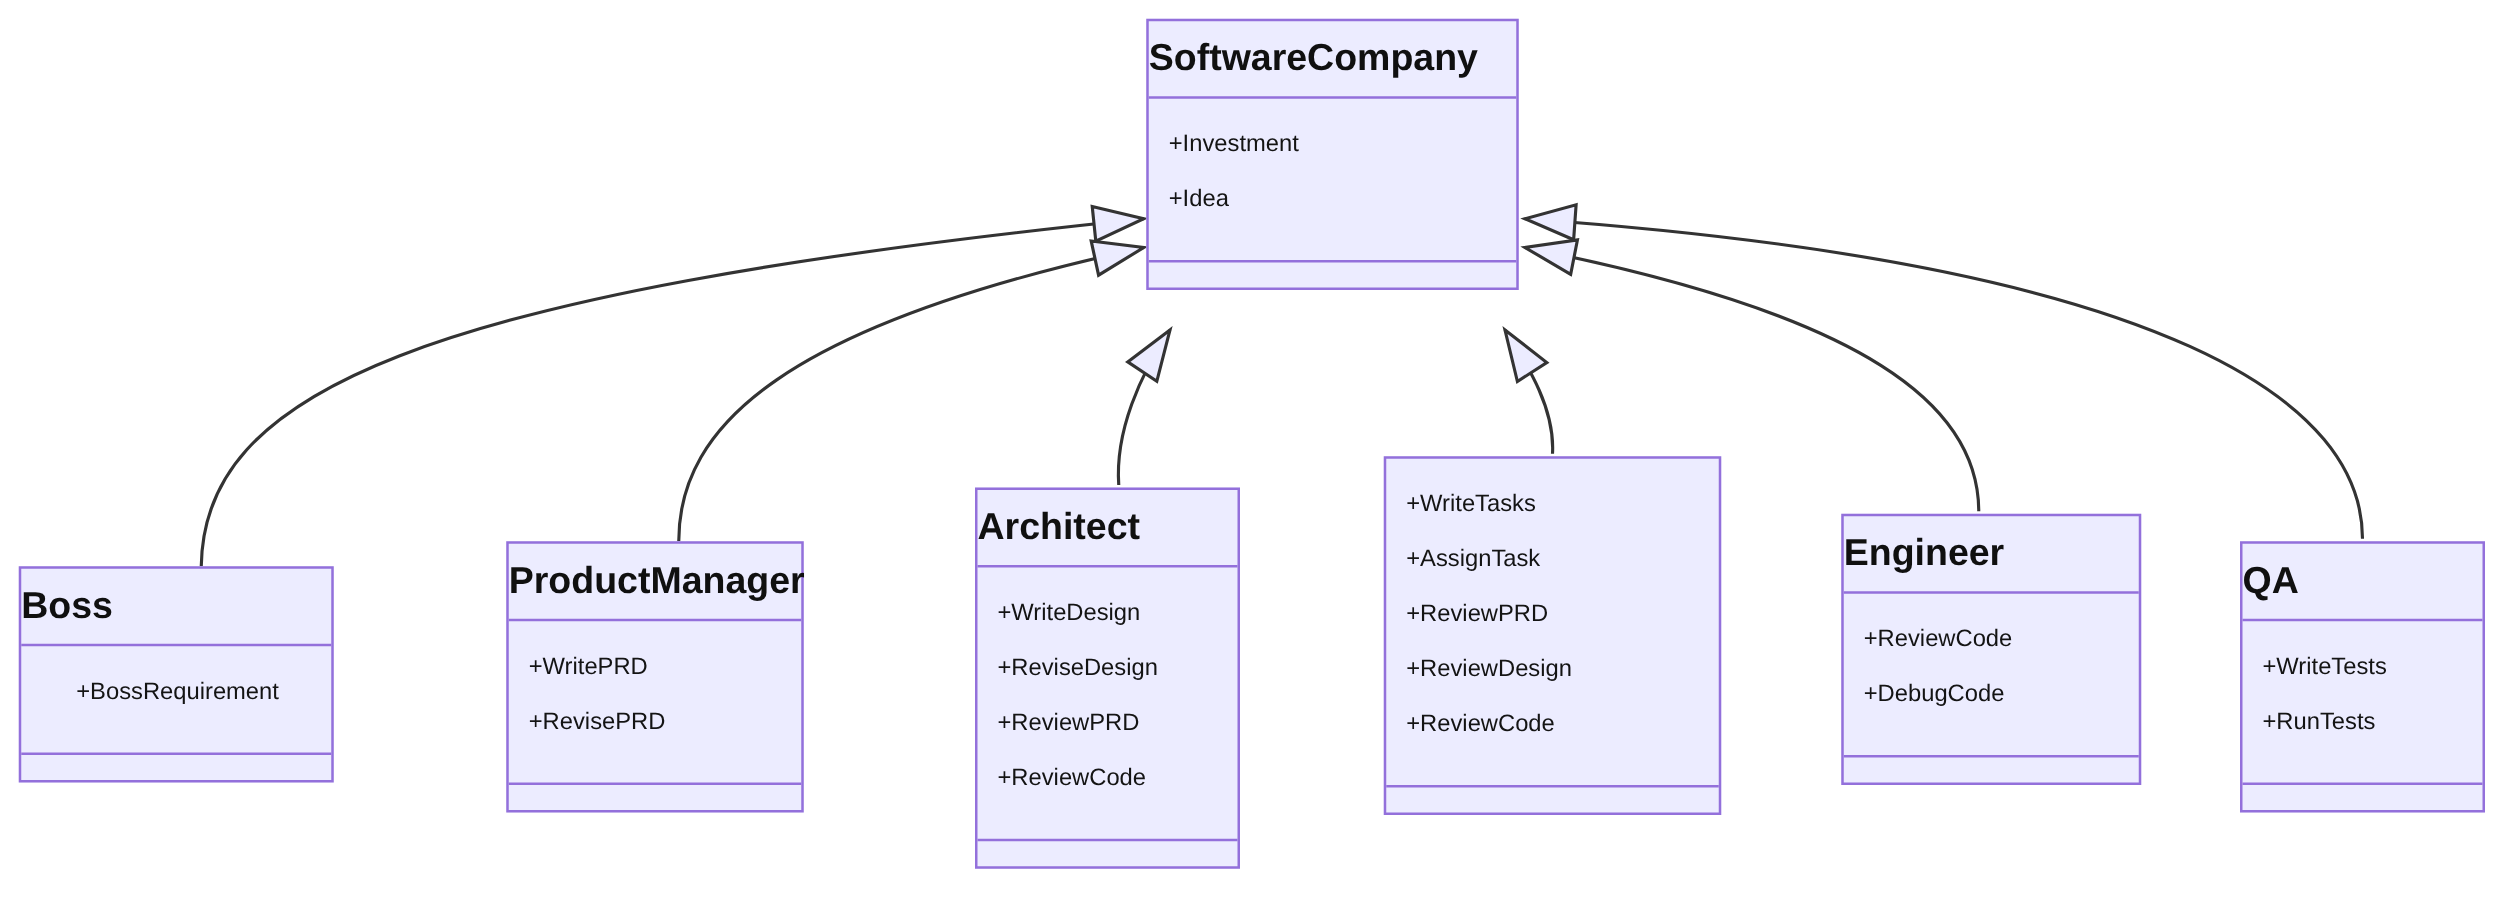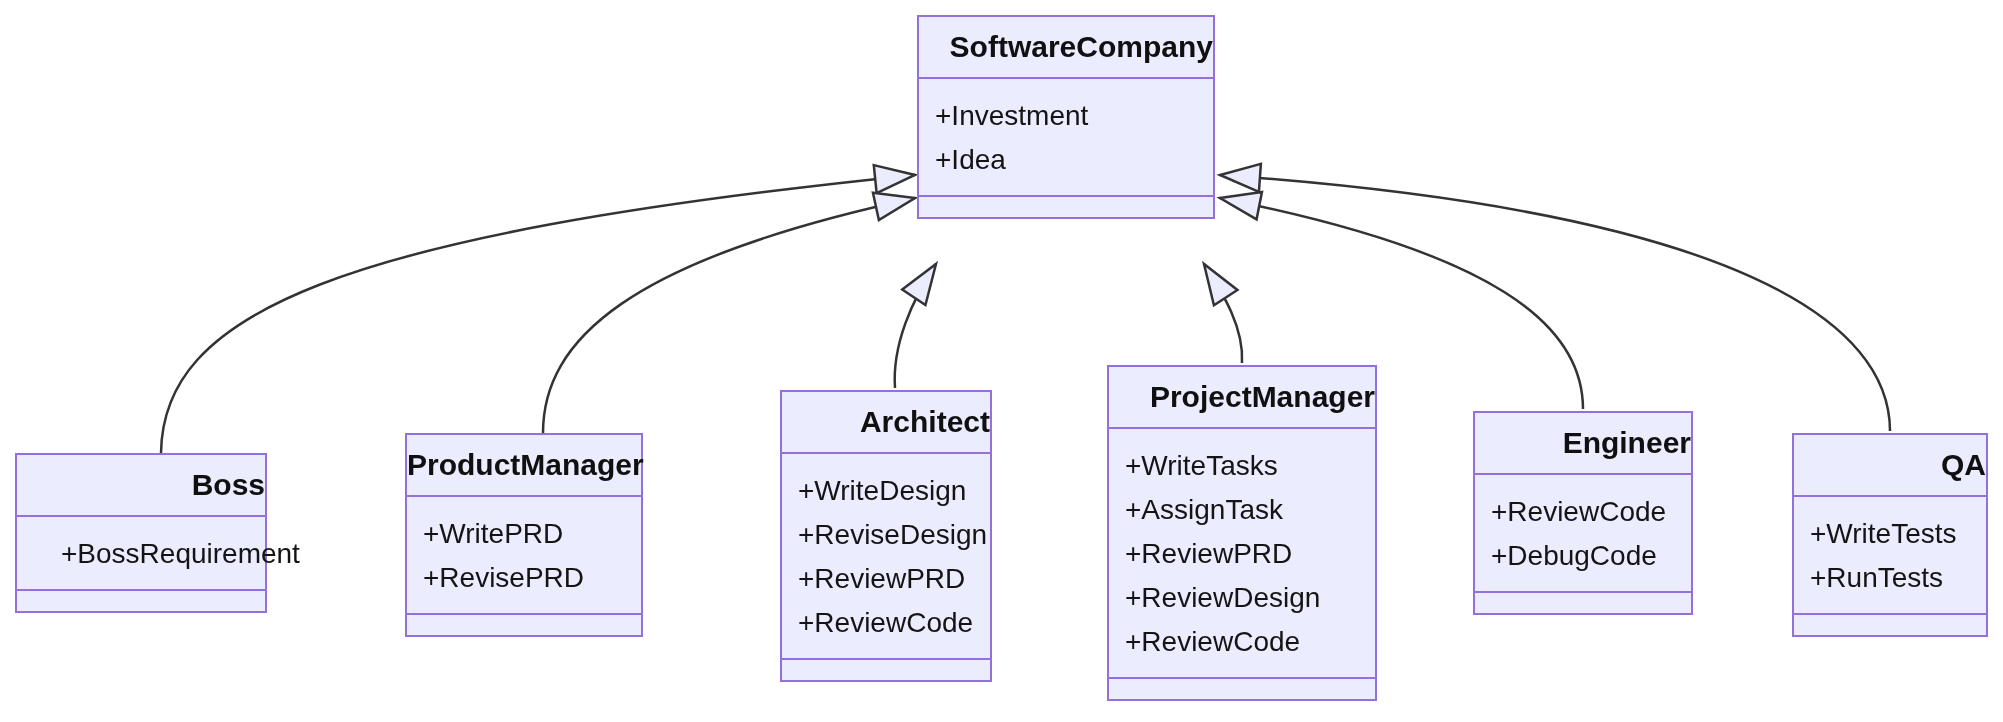--- a/index.html
+++ b/index.html
@@ -24,30 +24,30 @@
   }
   .uml-class {
     position: absolute;
     box-sizing: border-box;
     background: #ECECFF;
     border: 2px solid #9370DB;
     color: #141414;
   }
   .uml-title {
     line-height: 60px;
-    text-align: right;
+    text-align: left;
     font-weight: bold;
     font-size: 30px;
     border-bottom: 2px solid #9370DB;
     white-space: nowrap;
     color: #101010;
   }
   .uml-attrs {
-    padding: 15px 16px 13px 16px;
-    font-size: 28px;
+    padding: 15px 16px 26px 16px;
+    font-size: 19px;
   }
   .uml-attrs .attr {
     line-height: 44px;
     white-space: nowrap;
   }
   .uml-methods {
     border-top: 2px solid #9370DB;
     height: 20px;
   }
 </style>
@@ -101,32 +101,31 @@
     <div class="uml-attrs">
         <div class="attr">+WriteDesign</div>
         <div class="attr">+ReviseDesign</div>
         <div class="attr">+ReviewPRD</div>
         <div class="attr">+ReviewCode</div>
       </div>
     <div class="uml-methods"></div>
   </div>
 
   <div class="uml-class" style="left:1107px; top:365px; width:270px;">
-    <div class="uml-title">ProjectManager</div>
     <div class="uml-attrs">
         <div class="attr">+WriteTasks</div>
         <div class="attr">+AssignTask</div>
         <div class="attr">+ReviewPRD</div>
         <div class="attr">+ReviewDesign</div>
         <div class="attr">+ReviewCode</div>
       </div>
     <div class="uml-methods"></div>
   </div>
 
-  <div class="uml-class" style="left:1473px; top:411px; width:220px;">
+  <div class="uml-class" style="left:1473px; top:411px; width:240px;">
     <div class="uml-title">Engineer</div>
     <div class="uml-attrs">
         <div class="attr">+ReviewCode</div>
         <div class="attr">+DebugCode</div>
       </div>
     <div class="uml-methods"></div>
   </div>
 
   <div class="uml-class" style="left:1792px; top:433px; width:196px;">
     <div class="uml-title">QA</div>

